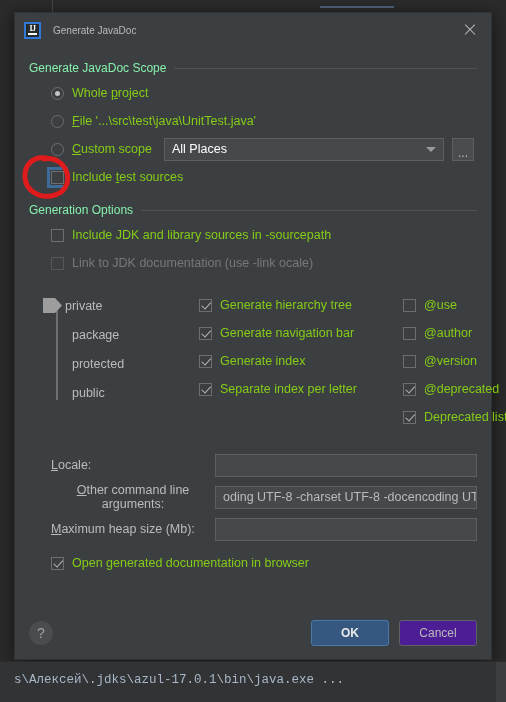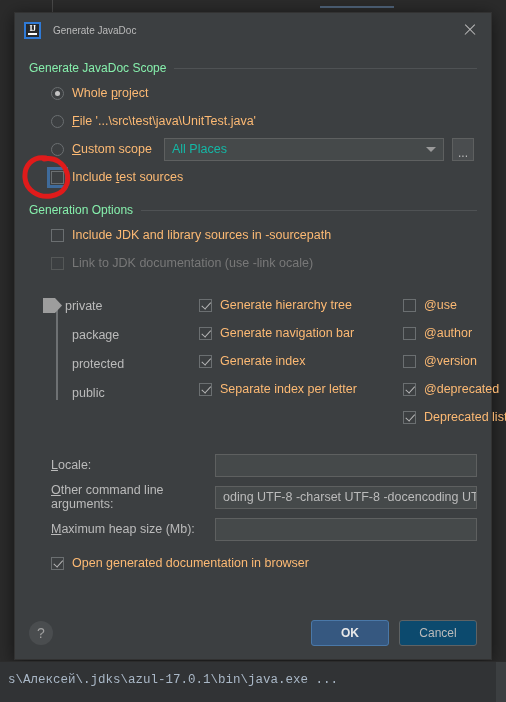--- a/index.html
+++ b/index.html
@@ -178,42 +178,42 @@
   .cbox.disabled { border-color: #555858; background: #3c3f41; }
 
   .cbox.focused {
     outline: 3px solid #3f6b9b;
     outline-offset: 1px;
   }
 
   .lbl {
     margin-left: 8px;
     font-size: 12.5px;
-    color: #fdba74;
+    color: #84cc16;
     white-space: nowrap;
   }
   .lbl.dim { color: #787878; }
   .u { text-decoration: underline; }
 
   
   .field {
     background: #45494a;
     border: 1px solid #5e6060;
     box-sizing: border-box;
     height: 23px;
     display: flex;
     align-items: center;
     padding: 0 7px;
     font-size: 12.5px;
     color: #bbbbbb;
     overflow: hidden;
     white-space: nowrap;
   }
   .field.empty { background: #45494a; }
-  .field.placeholder-txt { color: #14b8a6; }
+  .field.placeholder-txt { color: #ffffff; }
 
   .combo {
     position: relative;
     flex: 1 1 auto;
   }
   .combo .arrow {
     position: absolute;
     right: 8px; top: 50%;
     margin-top: -2px;
     width: 0; height: 0;
@@ -368,21 +368,21 @@
     box-sizing: border-box;
     margin-left: 10px;
   }
   .btn-primary {
     background: #365880;
     border: 1px solid #4a78a8;
     color: #e8e8e8;
     font-weight: bold;
   }
   .btn-default {
-    background: #0c4a6e;
+    background: #4c1d95;
     border: 1px solid #5e6264;
     color: #bbbbbb;
   }
 
   
   #annotation {
     position: absolute;
     left: 22px;
     top: 154px;
     width: 72px;
@@ -393,21 +393,21 @@
   
   #console {
     position: absolute;
     left: 0; right: 0; bottom: 0;
     height: 40px;
     background: #313335;
     border-top: 1px solid #2b2b2b;
   }
   #console .ctext {
     position: absolute;
-    left: 8px; top: 11px;
+    left: 14px; top: 11px;
     font-family: "Liberation Mono", monospace;
     font-size: 12.5px;
     color: #a9b7c6;
     white-space: pre;
   }
   #console .cscroll {
     position: absolute;
     right: 0; top: 0; bottom: 0;
     width: 10px;
     background: #3c3f41;
@@ -548,21 +548,21 @@
     </div>
 
     <div class="lf" style="margin-top:46px;">
       <div class="lf-label" style="padding-left:22px; width:164px;"><span class="u">L</span>ocale:</div>
       <div class="field empty">
           <span></span>
         </div>
     </div>
 
     <div class="lf">
-      <div class="lf-label" style="padding-left:22px; width:164px;"><span class="u">O</span>ther command line arguments:</div>
+      <div class="lf-label" style="padding-left:22px; width:164px;text-align:center;"><span class="u">O</span>ther command line arguments:</div>
       <div class="field">
           <span>oding UTF-8 -charset UTF-8 -docencoding UTF-8</span>
         </div>
     </div>
 
     <div class="lf">
       <div class="lf-label" style="padding-left:22px; width:164px;"><span class="u">M</span>aximum heap size (Mb):</div>
       <div class="field empty">
           <span></span>
         </div>

